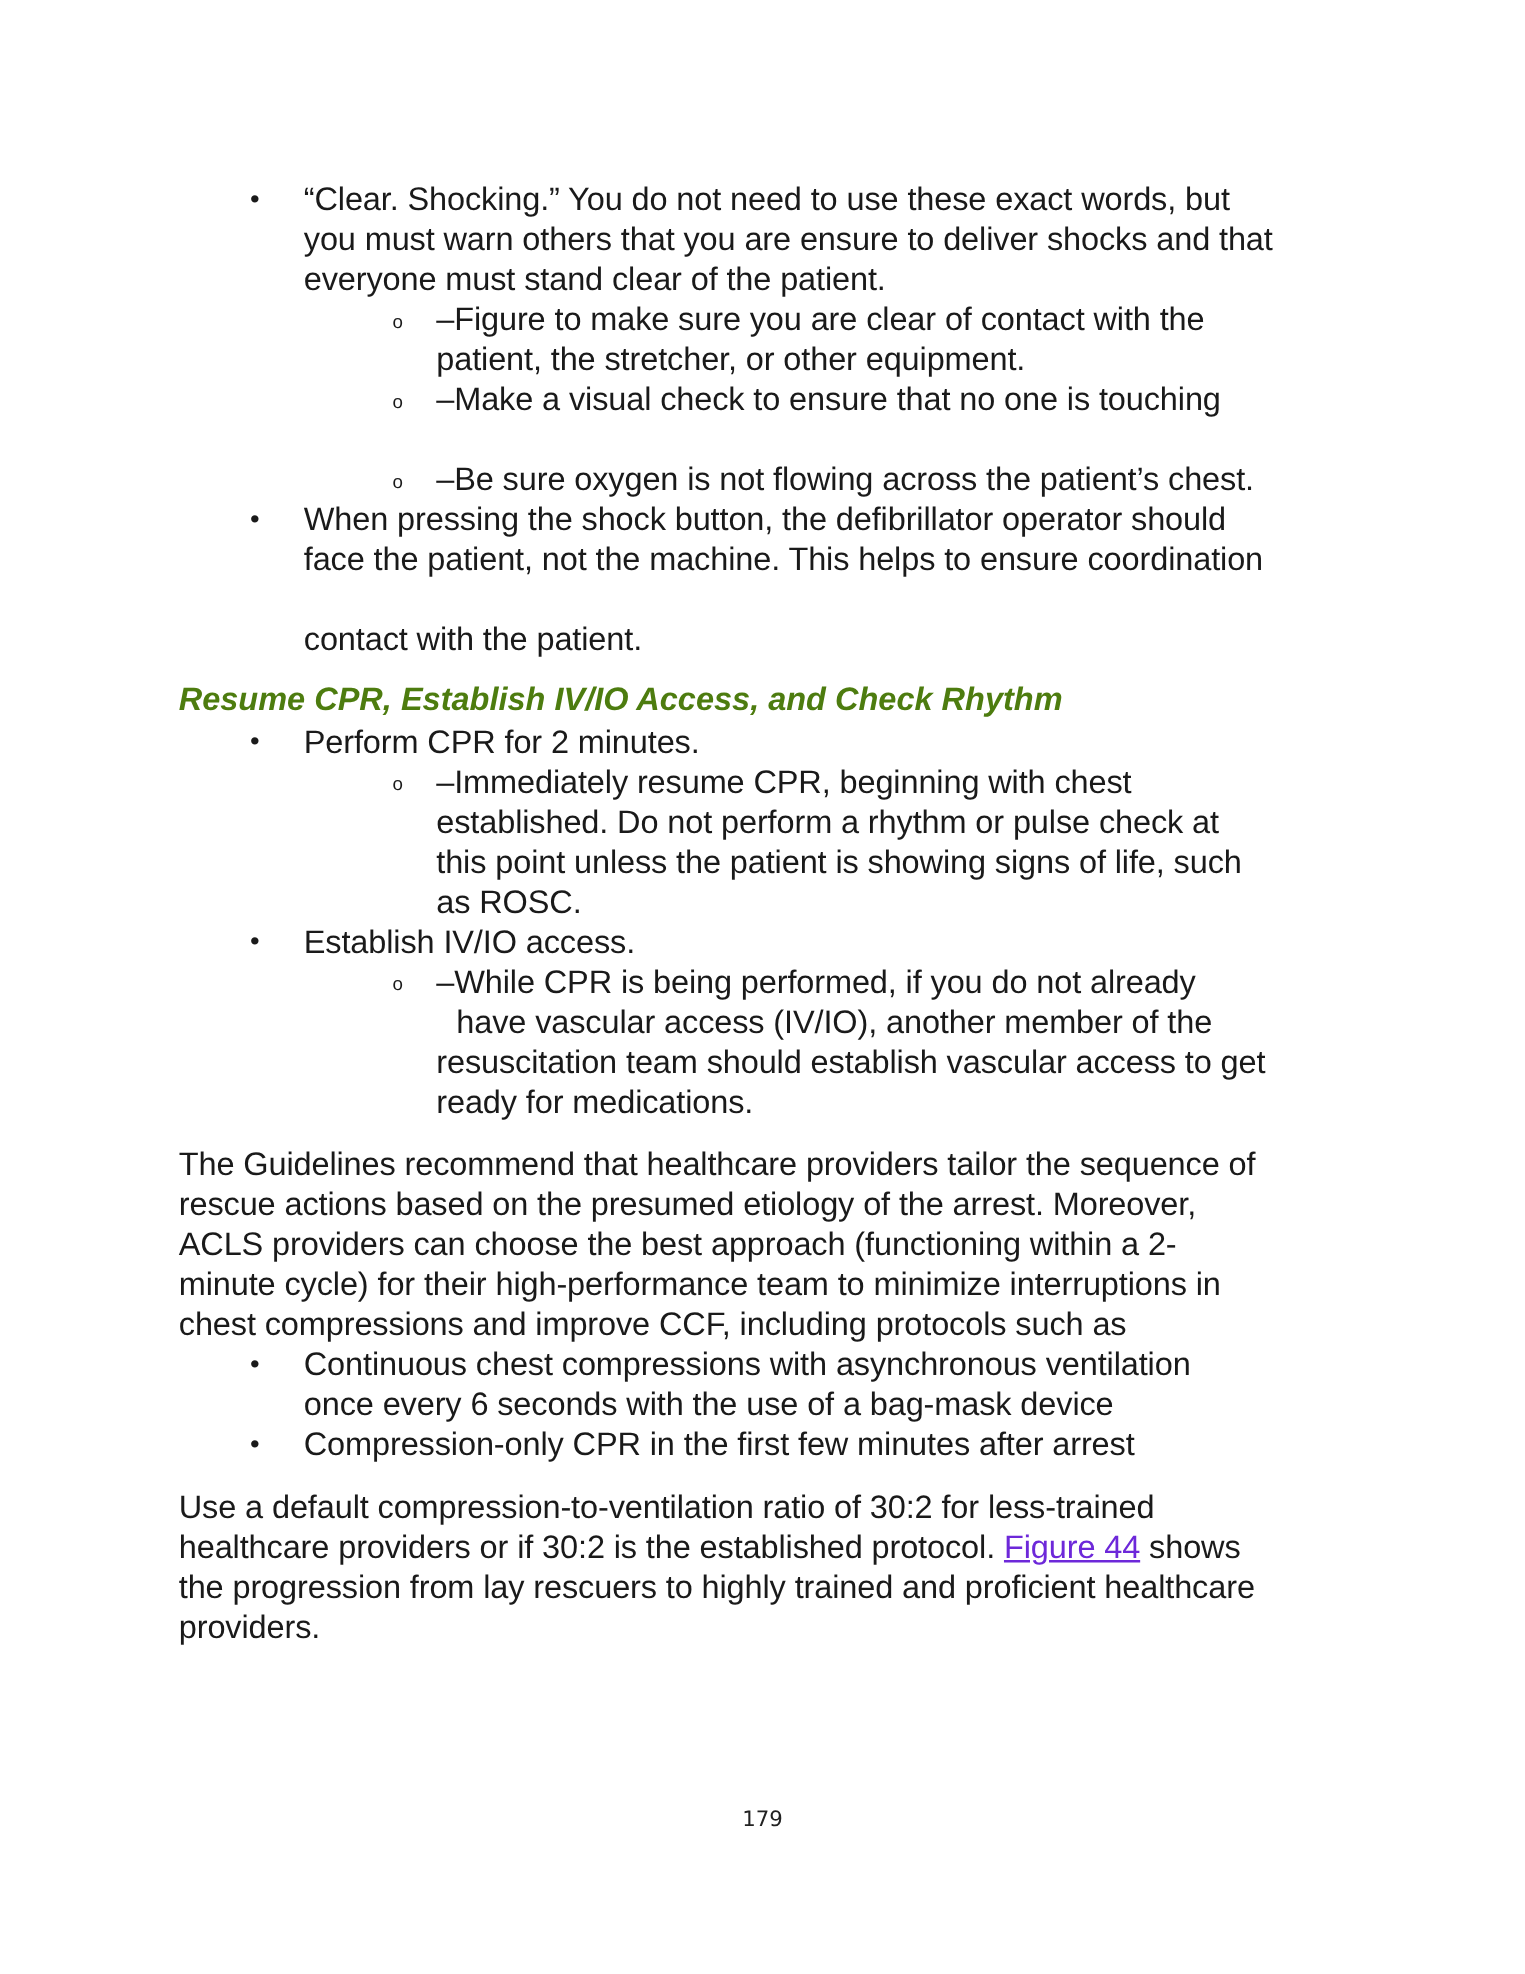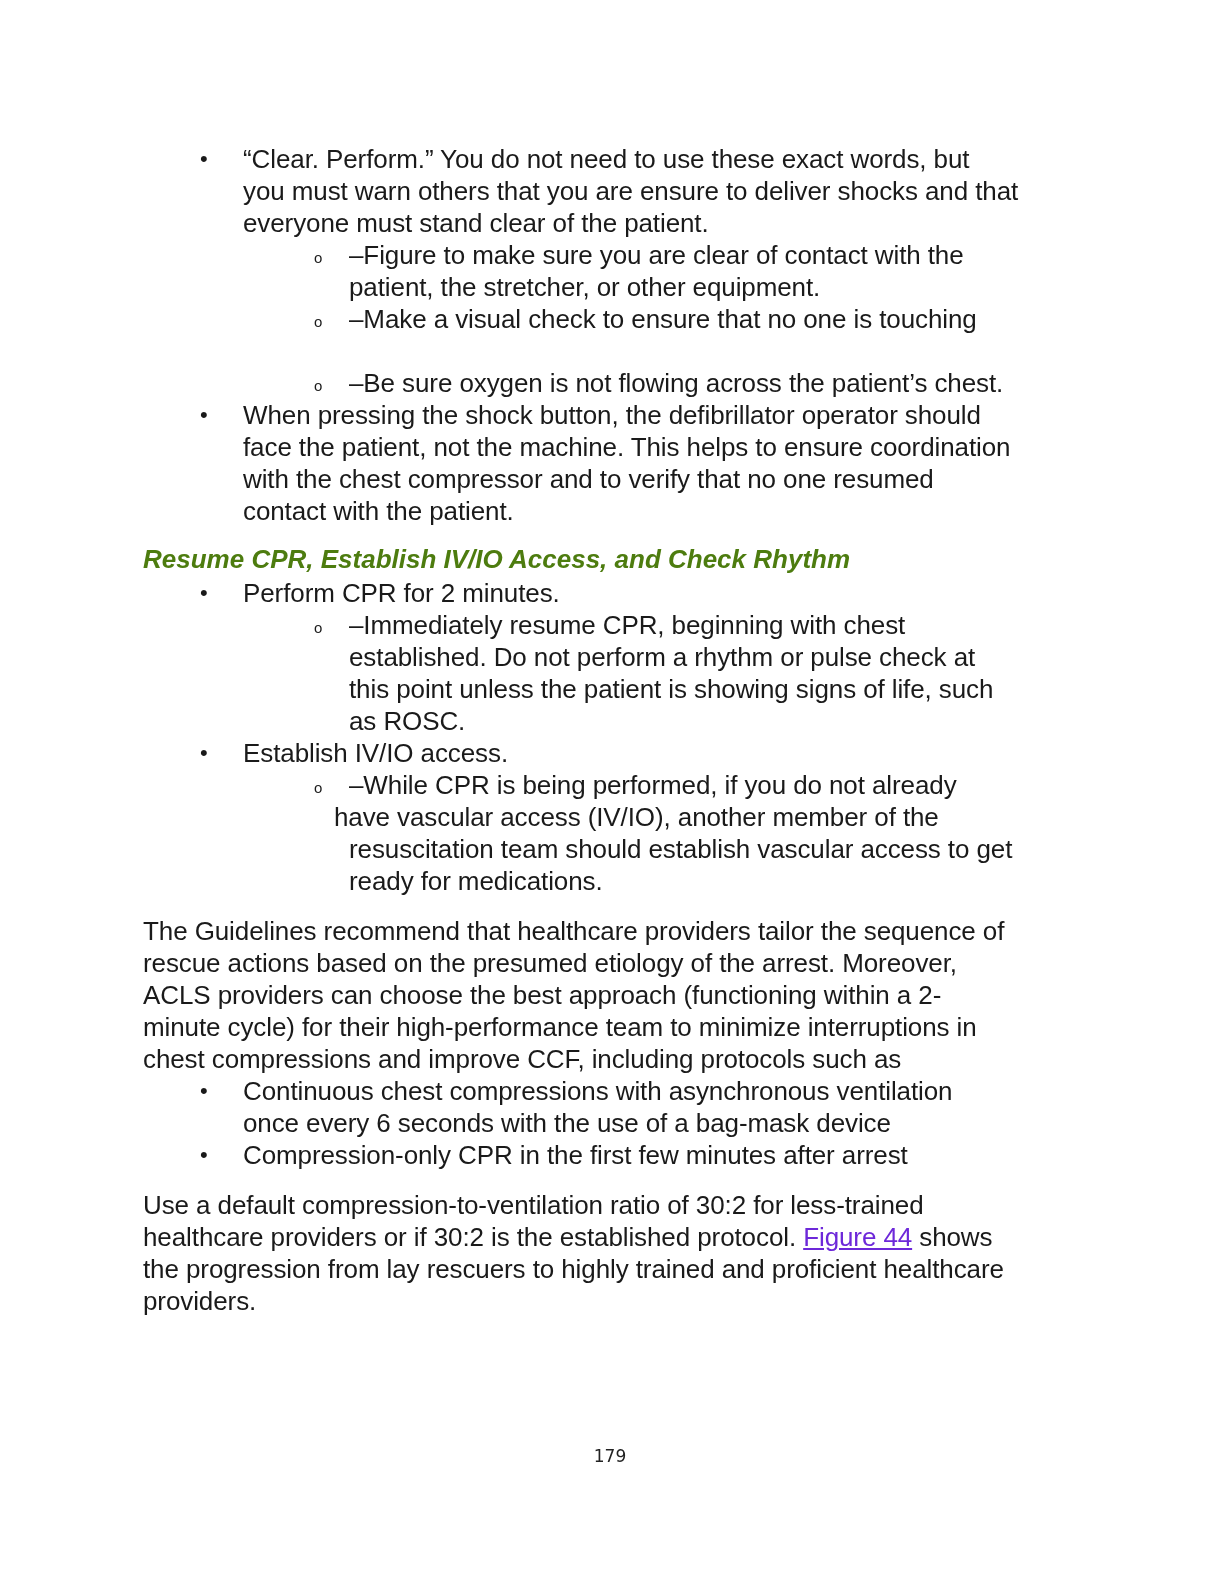--- a/index.html
+++ b/index.html
@@ -21,57 +21,56 @@
     position: absolute; left: 0; width: 1220px; top: 1446px; text-align: center;
     font-family: "DejaVu Sans", sans-serif; font-size: 17px; color: #222;
   }
 </style>
 </head>
 <body>
 
 <div class="page">
 
   <span class="bullet" style="left:200px; top:143px;">•</span>
-  <div class="line" style="left:243px; top:143px;">“Clear. Perform.” You do not need to use these exact words, but</div>
+  <div class="line" style="left:243px; top:143px;">“Clear. Shocking.” You do not need to use these exact words, but</div>
   <div class="line" style="left:243px; top:175px;">you must warn others that you are ensure to deliver shocks and that</div>
   <div class="line" style="left:243px; top:207px;">everyone must stand clear of the patient.</div>
 
   <span class="sub-bullet" style="left:314px; top:242px;">o</span>
   <div class="line" style="left:349px; top:239px;">–Figure to make sure you are clear of contact with the</div>
   <div class="line" style="left:349px; top:271px;">patient, the stretcher, or other equipment.</div>
 
   <span class="sub-bullet" style="left:314px; top:306px;">o</span>
   <div class="line" style="left:349px; top:303px;">–Make a visual check to ensure that no one is touching</div>
 
   <span class="sub-bullet" style="left:314px; top:370px;">o</span>
   <div class="line" style="left:349px; top:367px;">–Be sure oxygen is not flowing across the patient’s chest.</div>
 
   <span class="bullet" style="left:200px; top:399px;">•</span>
   <div class="line" style="left:243px; top:399px;">When pressing the shock button, the defibrillator operator should</div>
   <div class="line" style="left:243px; top:431px;">face the patient, not the machine. This helps to ensure coordination</div>
-  <div class="line" style="left:243px; top:463px;">with the chest compressor and to verify that no one resumed</div>
   <div class="line" style="left:243px; top:495px;">contact with the patient.</div>
 
   <div class="heading">Resume CPR, Establish IV/IO Access, and Check Rhythm</div>
 
   <span class="bullet" style="left:200px; top:577px;">•</span>
   <div class="line" style="left:243px; top:577px;">Perform CPR for 2 minutes.</div>
 
   <span class="sub-bullet" style="left:314px; top:612px;">o</span>
   <div class="line" style="left:349px; top:609px;">–Immediately resume CPR, beginning with chest</div>
   <div class="line" style="left:349px; top:641px;">established. Do not perform a rhythm or pulse check at</div>
   <div class="line" style="left:349px; top:673px;">this point unless the patient is showing signs of life, such</div>
   <div class="line" style="left:349px; top:705px;">as ROSC.</div>
 
   <span class="bullet" style="left:200px; top:737px;">•</span>
   <div class="line" style="left:243px; top:737px;">Establish IV/IO access.</div>
 
   <span class="sub-bullet" style="left:314px; top:772px;">o</span>
   <div class="line" style="left:349px; top:769px;">–While CPR is being performed, if you do not already</div>
-  <div class="line" style="left:334px; top:801px;">have vascular access (IV/IO), another member of the</div>
+  <div class="line" style="left:365px; top:801px;">have vascular access (IV/IO), another member of the</div>
   <div class="line" style="left:349px; top:833px;">resuscitation team should establish vascular access to get</div>
   <div class="line" style="left:349px; top:865px;">ready for medications.</div>
 
   <div class="line" style="left:143px; top:915px;">The Guidelines recommend that healthcare providers tailor the sequence of</div>
   <div class="line" style="left:143px; top:947px;">rescue actions based on the presumed etiology of the arrest. Moreover,</div>
   <div class="line" style="left:143px; top:979px;">ACLS providers can choose the best approach (functioning within a 2-</div>
   <div class="line" style="left:143px; top:1011px;">minute cycle) for their high-performance team to minimize interruptions in</div>
   <div class="line" style="left:143px; top:1043px;">chest compressions and improve CCF, including protocols such as</div>
 
   <span class="bullet" style="left:200px; top:1075px;">•</span>

